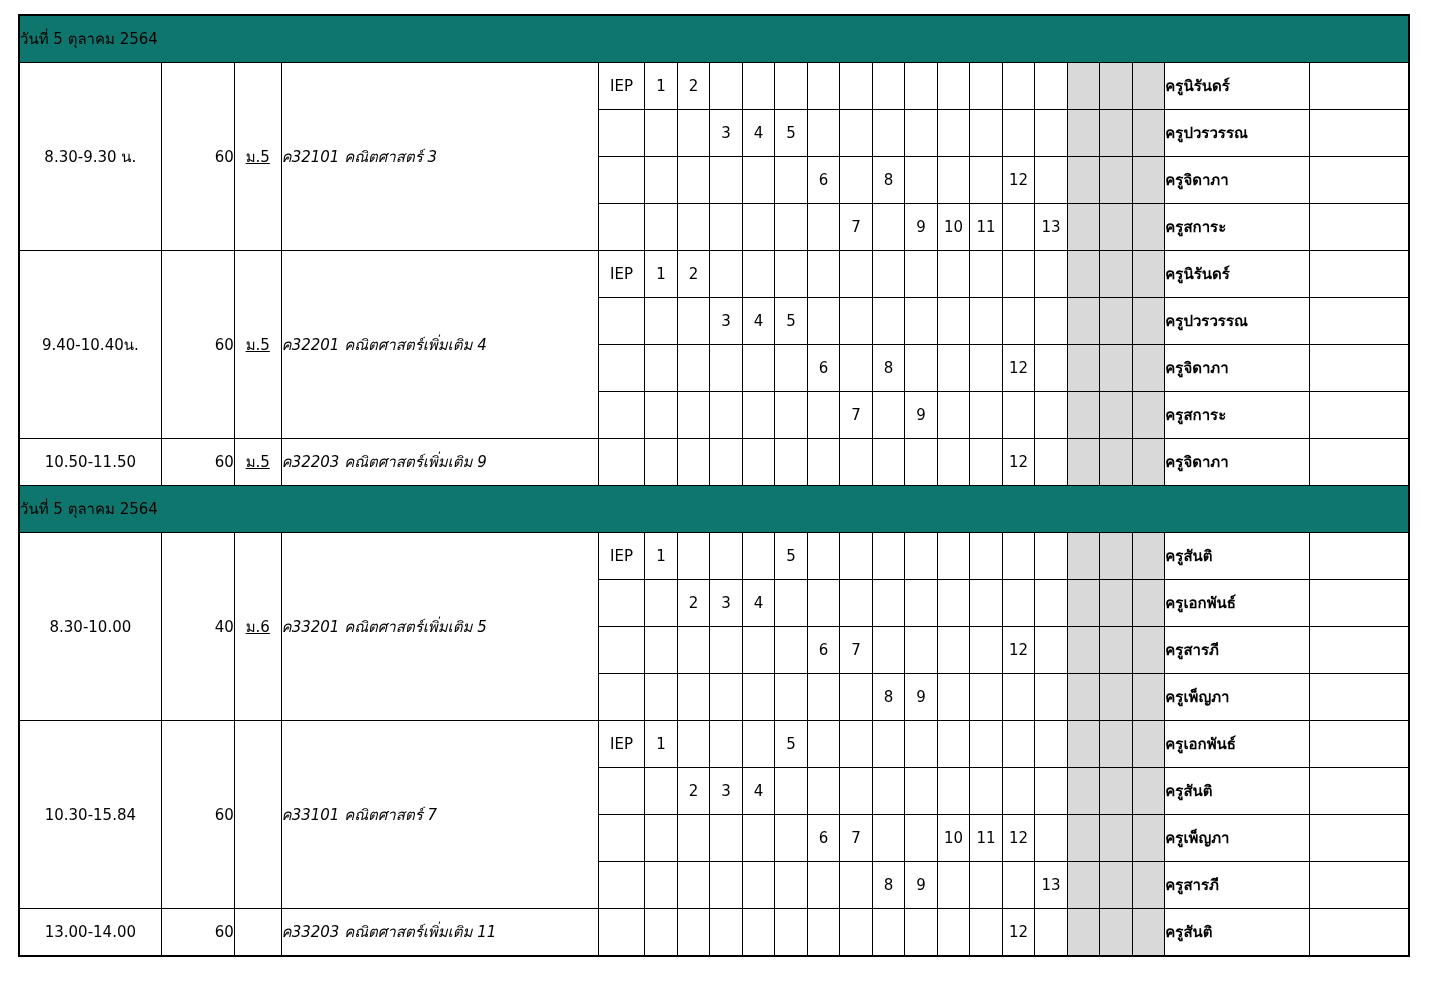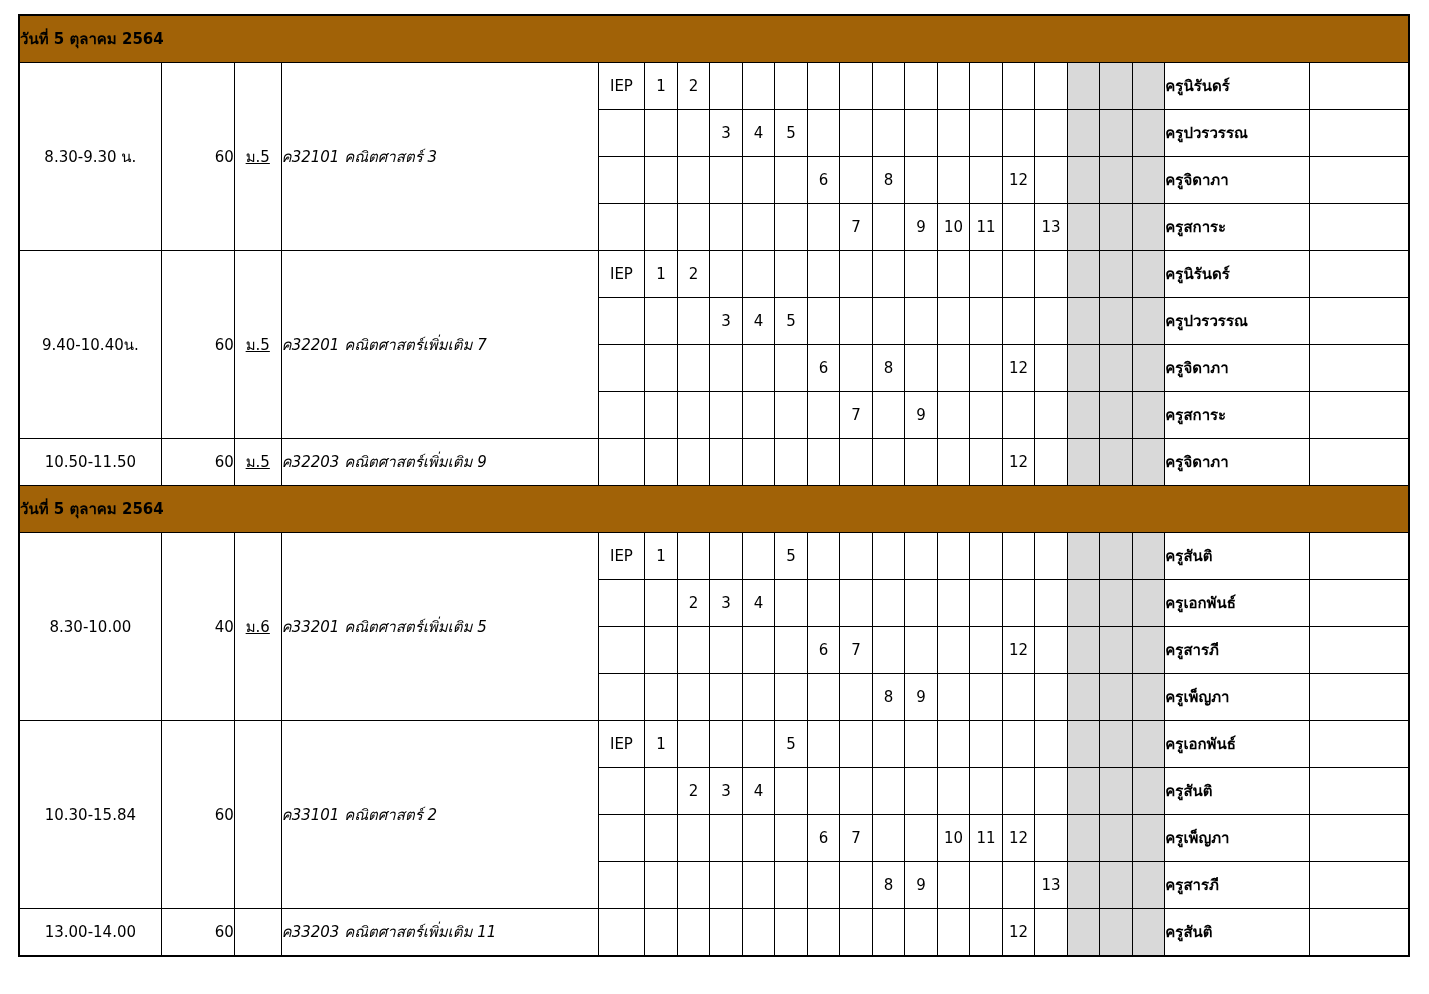--- a/index.html
+++ b/index.html
@@ -29,22 +29,22 @@
     border: 1px solid #000;
     padding: 0;
     height: 46px;
     vertical-align: middle;
     font-size: 15px;
     overflow: hidden;
     white-space: nowrap;
   }
   
   td.date-banner {
-    background: #a16207;
-    font-weight: bold;
+    background: #0f766e;
+    font-weight: normal;
     font-size: 17px;
     padding-left: 8px;
     height: 34px;
     border: 1px solid #000;
   }
   
   .c-time   { width: 140px; }
   .c-min    { width: 72px;  }
   .c-level  { width: 46px;  }
   .c-course { width: 312px; }
@@ -183,21 +183,21 @@
           <td class="gray"></td>
           <td class="gray"></td>
           <td class="gray"></td>
           <td class="teacher">ครูสการะ</td>
           <td class="last"></td>
         </tr>
         <tr>
           <td class="time" rowspan="4">9.40-10.40น.</td>
           <td class="minutes" rowspan="4">60</td>
           <td class="level" rowspan="4">ม.5</td>
-          <td class="course" rowspan="4">ค32201 คณิตศาสตร์เพิ่มเติม 7</td>
+          <td class="course" rowspan="4">ค32201 คณิตศาสตร์เพิ่มเติม 4</td>
           <td class="iep">IEP</td>
           <td class="num">1</td>
           <td class="num">2</td>
           <td class="num"></td>
           <td class="num"></td>
           <td class="num"></td>
           <td class="num"></td>
           <td class="num"></td>
           <td class="num"></td>
           <td class="num"></td>
@@ -387,21 +387,21 @@
           <td class="gray"></td>
           <td class="gray"></td>
           <td class="gray"></td>
           <td class="teacher">ครูเพ็ญภา</td>
           <td class="last"></td>
         </tr>
         <tr>
           <td class="time" rowspan="4">10.30-15.84</td>
           <td class="minutes" rowspan="4">60</td>
           <td class="level" rowspan="4"></td>
-          <td class="course" rowspan="4">ค33101 คณิตศาสตร์ 2</td>
+          <td class="course" rowspan="4">ค33101 คณิตศาสตร์ 7</td>
           <td class="iep">IEP</td>
           <td class="num">1</td>
           <td class="num"></td>
           <td class="num"></td>
           <td class="num"></td>
           <td class="num">5</td>
           <td class="num"></td>
           <td class="num"></td>
           <td class="num"></td>
           <td class="num"></td>

